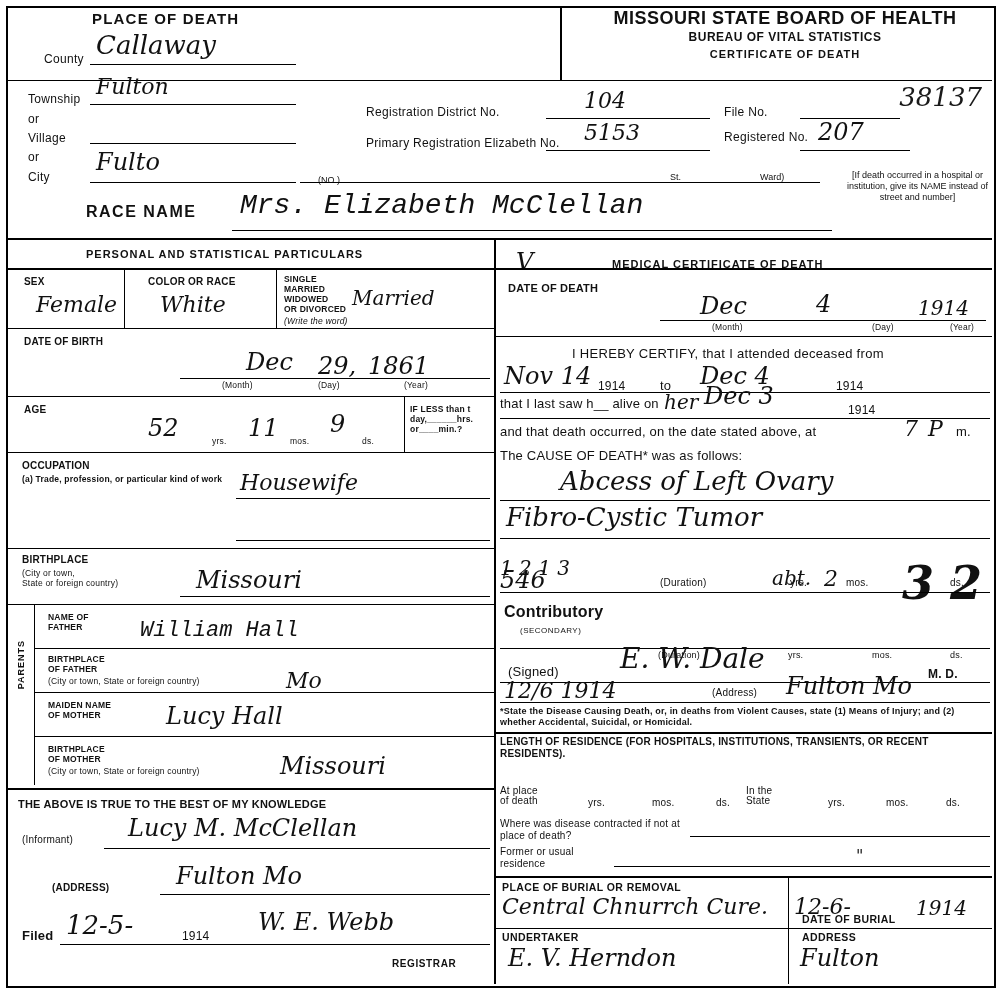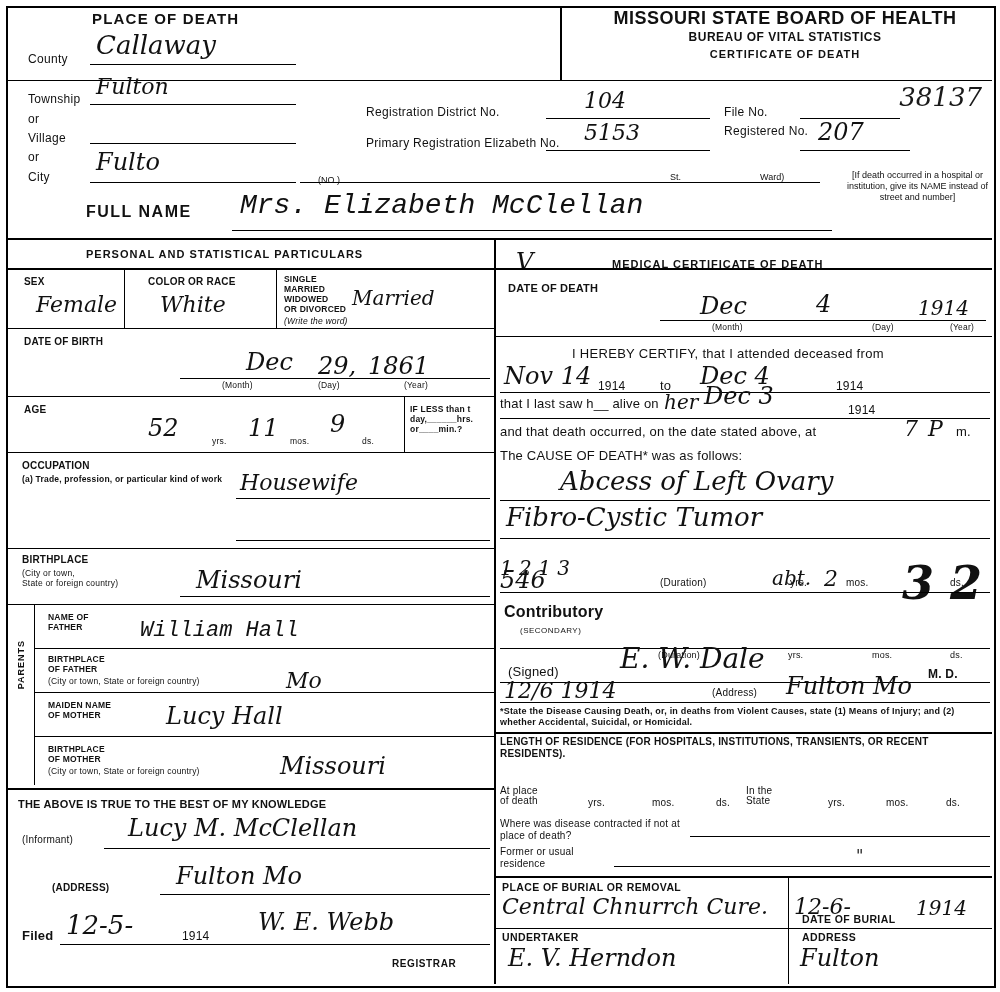--- a/index.html
+++ b/index.html
@@ -43,21 +43,21 @@
   <div class="pod-title">PLACE OF DEATH</div>
   <div class="msbh">MISSOURI STATE BOARD OF HEALTH</div>
   <div class="bureau">BUREAU OF VITAL STATISTICS</div>
   <div class="certdeath">CERTIFICATE OF DEATH</div>
   <div class="bigno hand">38137</div>
 
   <div class="line" style="left:8px;top:238px;width:984px;height:2px;"></div>
   <div class="line" style="left:560px;top:8px;width:2px;height:72px;"></div>
   <div class="line" style="left:8px;top:80px;width:984px;height:1px;"></div>
 
-  <div class="fld-lbl" style="left:28px;top:52px;text-align:right;">County</div>
+  <div class="fld-lbl" style="left:44px;top:52px;text-align:right;">County</div>
   <div class="hwrite" style="left:96px;top:30px;font-size:26px;">Callaway</div>
   <div class="line" style="left:90px;top:64px;width:206px;height:1px;"></div>
 
   <div class="fld-lbl" style="left:28px;top:92px;">Township</div>
   <div class="hwrite" style="left:96px;top:74px;font-size:22px;">Fulton</div>
   <div class="line" style="left:90px;top:104px;width:206px;height:1px;"></div>
 
   <div class="fld-lbl" style="left:28px;top:112px;">or</div>
   <div class="fld-lbl" style="left:28px;top:131px;">Village</div>
   <div class="line" style="left:90px;top:143px;width:206px;height:1px;"></div>
@@ -76,27 +76,27 @@
   <div class="hwrite" style="left:584px;top:88px;font-size:22px;">104</div>
   <div class="line" style="left:546px;top:118px;width:164px;height:1px;"></div>
 
   <div class="fld-lbl" style="left:366px;top:136px;">Primary Registration Elizabeth No.</div>
   <div class="hwrite" style="left:584px;top:120px;font-size:22px;">5153</div>
   <div class="line" style="left:546px;top:150px;width:164px;height:1px;"></div>
 
   <div class="fld-lbl" style="left:724px;top:105px;">File No.</div>
   <div class="line" style="left:800px;top:118px;width:100px;height:1px;"></div>
 
-  <div class="fld-lbl" style="left:724px;top:124px;">Registered No.</div>
+  <div class="fld-lbl" style="left:724px;top:130px;">Registered No.</div>
   <div class="hwrite" style="left:818px;top:118px;font-size:24px;">207</div>
   <div class="line" style="left:800px;top:150px;width:110px;height:1px;"></div>
 
   <div class="note-box">[If death occurred in a hospital or institution, give its NAME instead of street and number]</div>
 
-  <div style="position:absolute;left:86px;top:203px;font-size:16px;font-weight:bold;letter-spacing:1.5px;">FULL NAME</div>
+  <div style="position:absolute;left:86px;top:203px;font-size:16px;font-weight:bold;letter-spacing:1.5px;">RACE NAME</div>
   <div class="hwrite" style="left:240px;top:190px;font-size:28px;font-family:Liberation Mono, monospace;">Mrs. Elizabeth McClellan</div>
   <div class="line" style="left:232px;top:230px;width:600px;height:1px;"></div>
 
   <div class="secbar" style="left:86px;top:248px;">PERSONAL AND STATISTICAL PARTICULARS</div>
   <div class="secbar" style="left:612px;top:258px;">MEDICAL CERTIFICATE OF DEATH</div>
   <div class="hwrite" style="left:516px;top:248px;font-size:24px;">V</div>
 
   <div class="line" style="left:8px;top:268px;width:984px;height:2px;"></div>
   <div class="line" style="left:494px;top:238px;width:2px;height:746px;"></div>
 

